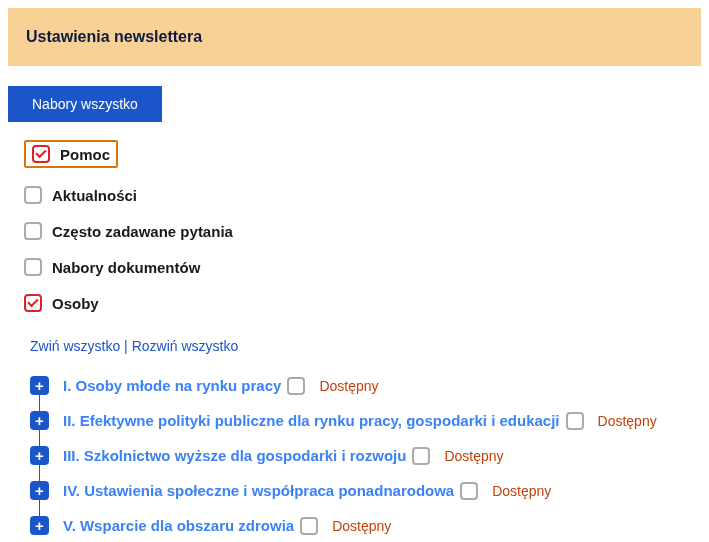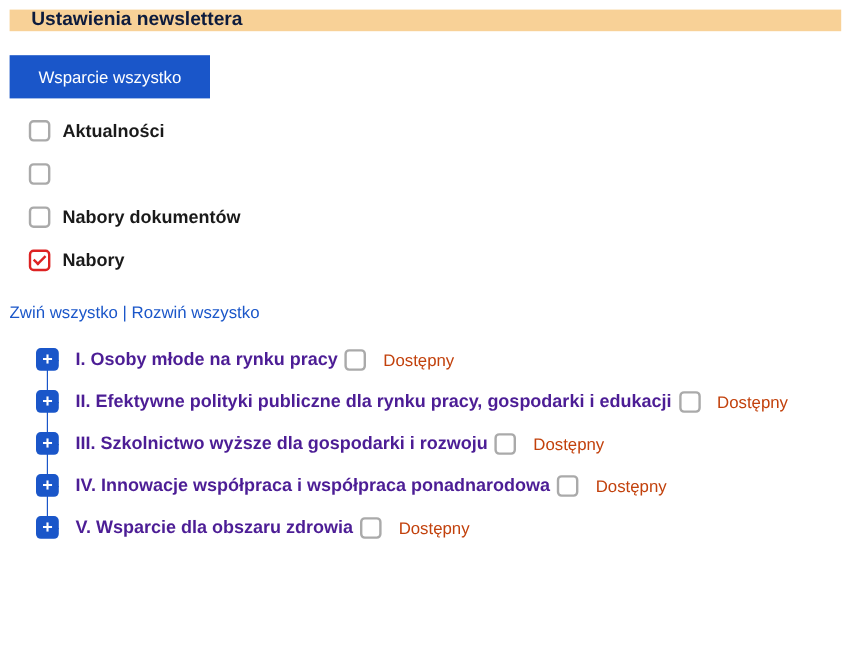--- a/index.html
+++ b/index.html
@@ -6,21 +6,21 @@
   body {
     font-family: Arial, sans-serif;
     font-size: 14px;
     color: #1a1a1a;
     width: 709px;
     padding: 8px;
     background: #fff;
   }
   .header-bar {
     background: #f8d197;
-    padding: 0 18px;
+    padding: 20px 18px;
     font-weight: bold;
     font-size: 16px;
     color: #0d1b3d;
     margin-bottom: 20px;
   }
   .button-row {
     display: flex;
     gap: 8px;
     margin-bottom: 18px;
   }
@@ -70,20 +70,21 @@
     border-left: 2px solid #d22;
     border-bottom: 2px solid #d22;
     transform: rotate(-45deg) translate(1px,-1px);
   }
   .cb-label {
     font-weight: bold;
     color: #1a1a1a;
     font-size: 15px;
   }
   .tree-controls {
+    margin-left: 22px;
     margin-top: 26px;
     margin-bottom: 14px;
     font-size: 14px;
     color: #1a56c9;
   }
   .tree-controls a {
     color: #1a56c9;
     text-decoration: none;
     cursor: pointer;
   }
@@ -128,53 +129,58 @@
     font-weight: bold;
     font-size: 15px;
     line-height: 1;
     flex-shrink: 0;
     cursor: pointer;
     z-index: 1;
   }
   .tree-label {
     font-weight: bold;
     font-size: 15px;
-    color: #4c1d95;
+    color: #3b82f6;
     margin-left: 8px;
   }
   .tree-sub {
     color: #c2410c;
     font-size: 14px;
     margin-left: 8px;
   }
 </style>
 </head>
 <body>
 
 <div class="header-bar">Ustawienia newslettera</div>
 
 <div class="button-row">
-  <button class="btn">Wsparcie wszystko</button>
+  <button class="btn">Nabory wszystko</button>
 </div>
 
 <div class="cb-list">
+  <div class="cb-row highlighted">
+    <span class="checkbox checked"></span>
+    <span class="cb-label">Pomoc</span>
+  </div>
   <div class="cb-row">
     <span class="checkbox"></span>
     <span class="cb-label">Aktualności</span>
   </div>
   <div class="cb-row">
     <span class="checkbox"></span>
+    <span class="cb-label">Często zadawane pytania</span>
   </div>
   <div class="cb-row">
     <span class="checkbox"></span>
     <span class="cb-label">Nabory dokumentów</span>
   </div>
   <div class="cb-row">
     <span class="checkbox checked"></span>
-    <span class="cb-label">Nabory</span>
+    <span class="cb-label">Osoby</span>
   </div>
 </div>
 
 <div class="tree-controls">
   <a>Zwiń wszystko</a><span> | </span><a>Rozwiń wszystko</a>
 </div>
 
 <div class="tree">
   <div class="tree-row">
     <span class="expand-btn">+</span>
@@ -189,21 +195,21 @@
     <span class="tree-sub">Dostępny</span>
   </div>
   <div class="tree-row">
     <span class="expand-btn">+</span>
     <span class="tree-label">III. Szkolnictwo wyższe dla gospodarki i rozwoju</span>
     <span class="checkbox"></span>
     <span class="tree-sub">Dostępny</span>
   </div>
   <div class="tree-row">
     <span class="expand-btn">+</span>
-    <span class="tree-label">IV. Innowacje współpraca i współpraca ponadnarodowa</span>
+    <span class="tree-label">IV. Ustawienia społeczne i współpraca ponadnarodowa</span>
     <span class="checkbox"></span>
     <span class="tree-sub">Dostępny</span>
   </div>
   <div class="tree-row">
     <span class="expand-btn">+</span>
     <span class="tree-label">V. Wsparcie dla obszaru zdrowia</span>
     <span class="checkbox"></span>
     <span class="tree-sub">Dostępny</span>
   </div>
 </div>

